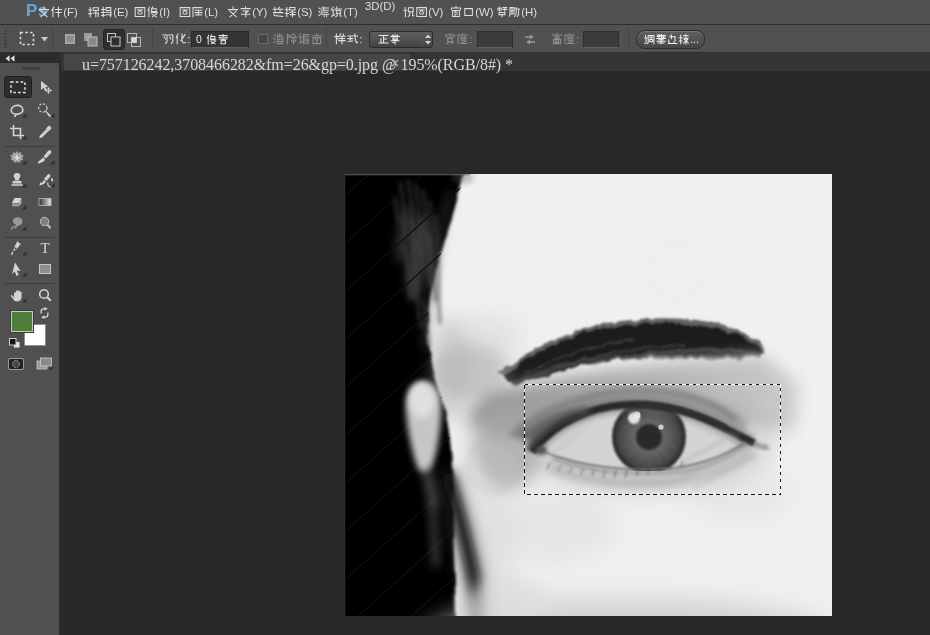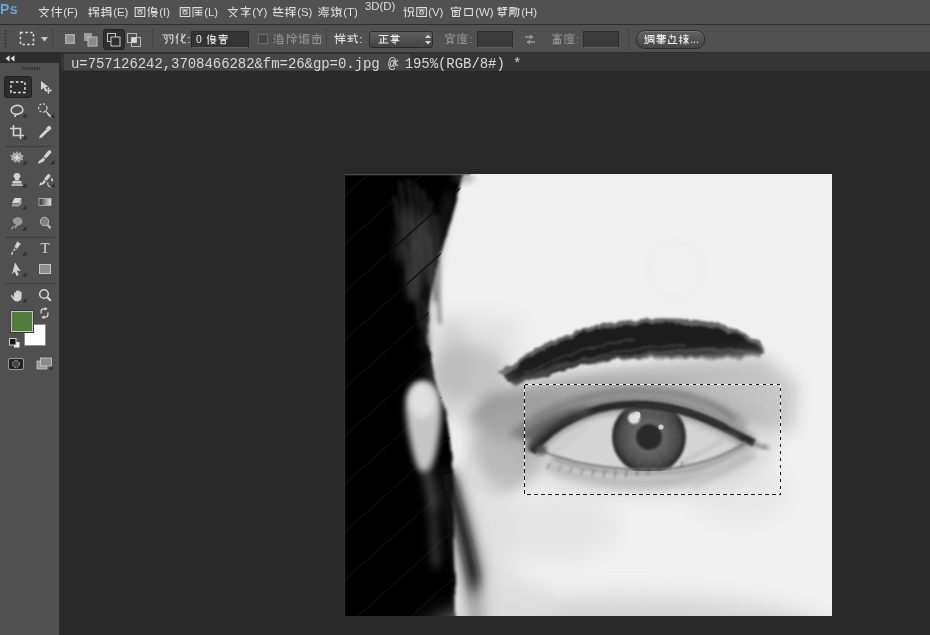--- a/index.html
+++ b/index.html
@@ -183,21 +183,21 @@
       <ellipse cx="285" cy="464" rx="205" ry="40" fill="#cacaca" filter="url(#b12)" opacity="0.8"></ellipse>
       <ellipse cx="165" cy="430" rx="45" ry="26" fill="#dedede" filter="url(#b8)" opacity="0.7"></ellipse>
       <ellipse cx="300" cy="266" rx="135" ry="58" fill="#9a9a9a" filter="url(#b8)" opacity="0.2"></ellipse>
       <g shape-rendering="crispEdges">
         <rect x="180.5" y="210.5" width="256" height="110" fill="none" stroke="#f8f8f8" stroke-width="1"></rect>
         <rect x="180.5" y="210.5" width="256" height="110" fill="none" stroke="#141414" stroke-width="1" stroke-dasharray="3.5 3.5"></rect>
       </g>
     </g>
   </svg>
 <div style="position:absolute;left:0px;top:0px;width:930px;height:25px;background:#515151;border-bottom:1px solid #2e2e2e;box-sizing:border-box"></div>
-<div style="position:absolute;left:0;top:1px;font-family:'Liberation Sans',sans-serif;font-weight:bold;font-size:14px;color:#6aa5d8;letter-spacing:0.5px">Ps</div>
+<div style="position:absolute;left:26px;top:1px;font-family:'Liberation Sans',sans-serif;font-weight:bold;font-size:17px;color:#6aa5d8;letter-spacing:0.5px">Ps</div>
 <div style="position:absolute;left:38px;top:6px;line-height:0"><svg width="40" height="14" viewBox="0 0 40 14" style="overflow:visible">
       <g transform="translate(0.0,0)">
         <path d="M6.0,1.0L6.0,2.6 M1.4,3.6L10.6,3.6 M3.0,5.2L9.2,10.8 M9.2,5.2L3.0,10.8" stroke="#dedede" stroke-width="1.05" fill="none" stroke-linecap="square"></path>
       </g>
       <g transform="translate(12.6,0)">
         <path d="M3.2,1.2L1.2,4.6 M2.3,3.6L2.3,10.8 M4.6,3.4L11.0,3.4 M5.2,6.4L10.6,6.4 M7.9,1.2L7.9,10.8" stroke="#dedede" stroke-width="1.05" fill="none" stroke-linecap="square"></path>
       </g>
       <text x="25.2" y="10.0" font-size="11.4" fill="#dedede" font-family="Liberation Sans, sans-serif">(F)</text>
     </svg></div>
 <div style="position:absolute;left:88px;top:6px;line-height:0"><svg width="40" height="14" viewBox="0 0 40 14" style="overflow:visible">
@@ -413,21 +413,21 @@
         <path d="M2.0,1.3L2.0,9.7 M0.7,3.7L3.3,3.7 M0.7,7.0L3.3,7.0 M4.8,1.8L9.5,1.8 M7.1,0.7L7.1,3.1 M5.1,4.2L9.3,4.2 M7.2,4.2L7.2,6.4 M5.5,5.3L9.0,7.9 M9.0,5.3L5.3,8.6 M7.2,7.9L7.2,9.9 M5.5,8.6L5.0,9.3 M9.0,8.6L9.5,9.3" stroke="#efefef" stroke-width="1.02" fill="none" stroke-linecap="square"></path>
       </g>
       <text x="46.2" y="9.1" font-size="10.4" fill="#efefef" font-family="Liberation Sans, sans-serif"> ...</text>
     </svg></div>
 <div style="position:absolute;left:0px;top:53px;width:930px;height:18px;background:#353535"></div>
 <div style="position:absolute;left:0px;top:53px;width:61px;height:10px;background:#2c2c2c"></div>
 <svg style="position:absolute;left:4px;top:55px" width="12" height="7">
     <path d="M5.5,0.2L1.5,3.5l4,3.3Z M10.5,0.2L6.5,3.5l4,3.3Z" fill="#e2e2e2"></path>
   </svg>
 <div style="position:absolute;left:64px;top:54px;width:346px;height:17px;background:#464646;border-bottom:1px solid #3a3a3a;box-sizing:border-box"></div>
-<div style="position:absolute;left:71px;top:56px;font-family:Liberation Mono, monospace;font-size:14px;color:#d6d6d6;white-space:nowrap;letter-spacing:-0.06px">u=757126242,3708466282&amp;fm=26&amp;gp=0.jpg @ 195%(RGB/8#) *</div>
+<div style="position:absolute;left:82px;top:56px;font-family:Liberation Serif, serif;font-size:16px;color:#d6d6d6;white-space:nowrap;letter-spacing:-0.06px">u=757126242,3708466282&amp;fm=26&amp;gp=0.jpg @ 195%(RGB/8#) *</div>
 <svg style="position:absolute;left:391px;top:59px" width="8" height="8">
     <path d="M1,1L7,7M7,1L1,7" stroke="#b5b5b5" stroke-width="1.2"></path>
   </svg>
 <div style="position:absolute;left:0;top:63px;width:61px;height:572px;background:#505050;border-right:2px solid #2b2b2b;box-sizing:border-box"></div>
 <svg style="position:absolute;left:21px;top:66px" width="20" height="5">
     <path d="M1,2.5h18" stroke="#343434" stroke-width="3" stroke-dasharray="1.4 1"></path>
   </svg>
 <div style="position:absolute;left:4px;top:76px;width:28px;height:22px;background:#2d2d2d;border:1px solid #202020;border-radius:3px;box-sizing:border-box"></div>
 <svg style="position:absolute;left:10px;top:81px" width="17" height="13">
     <rect x="1" y="1" width="14" height="10.5" fill="none" stroke="#e8e8e8" stroke-width="1.5" stroke-dasharray="2.6 2.2"></rect>

